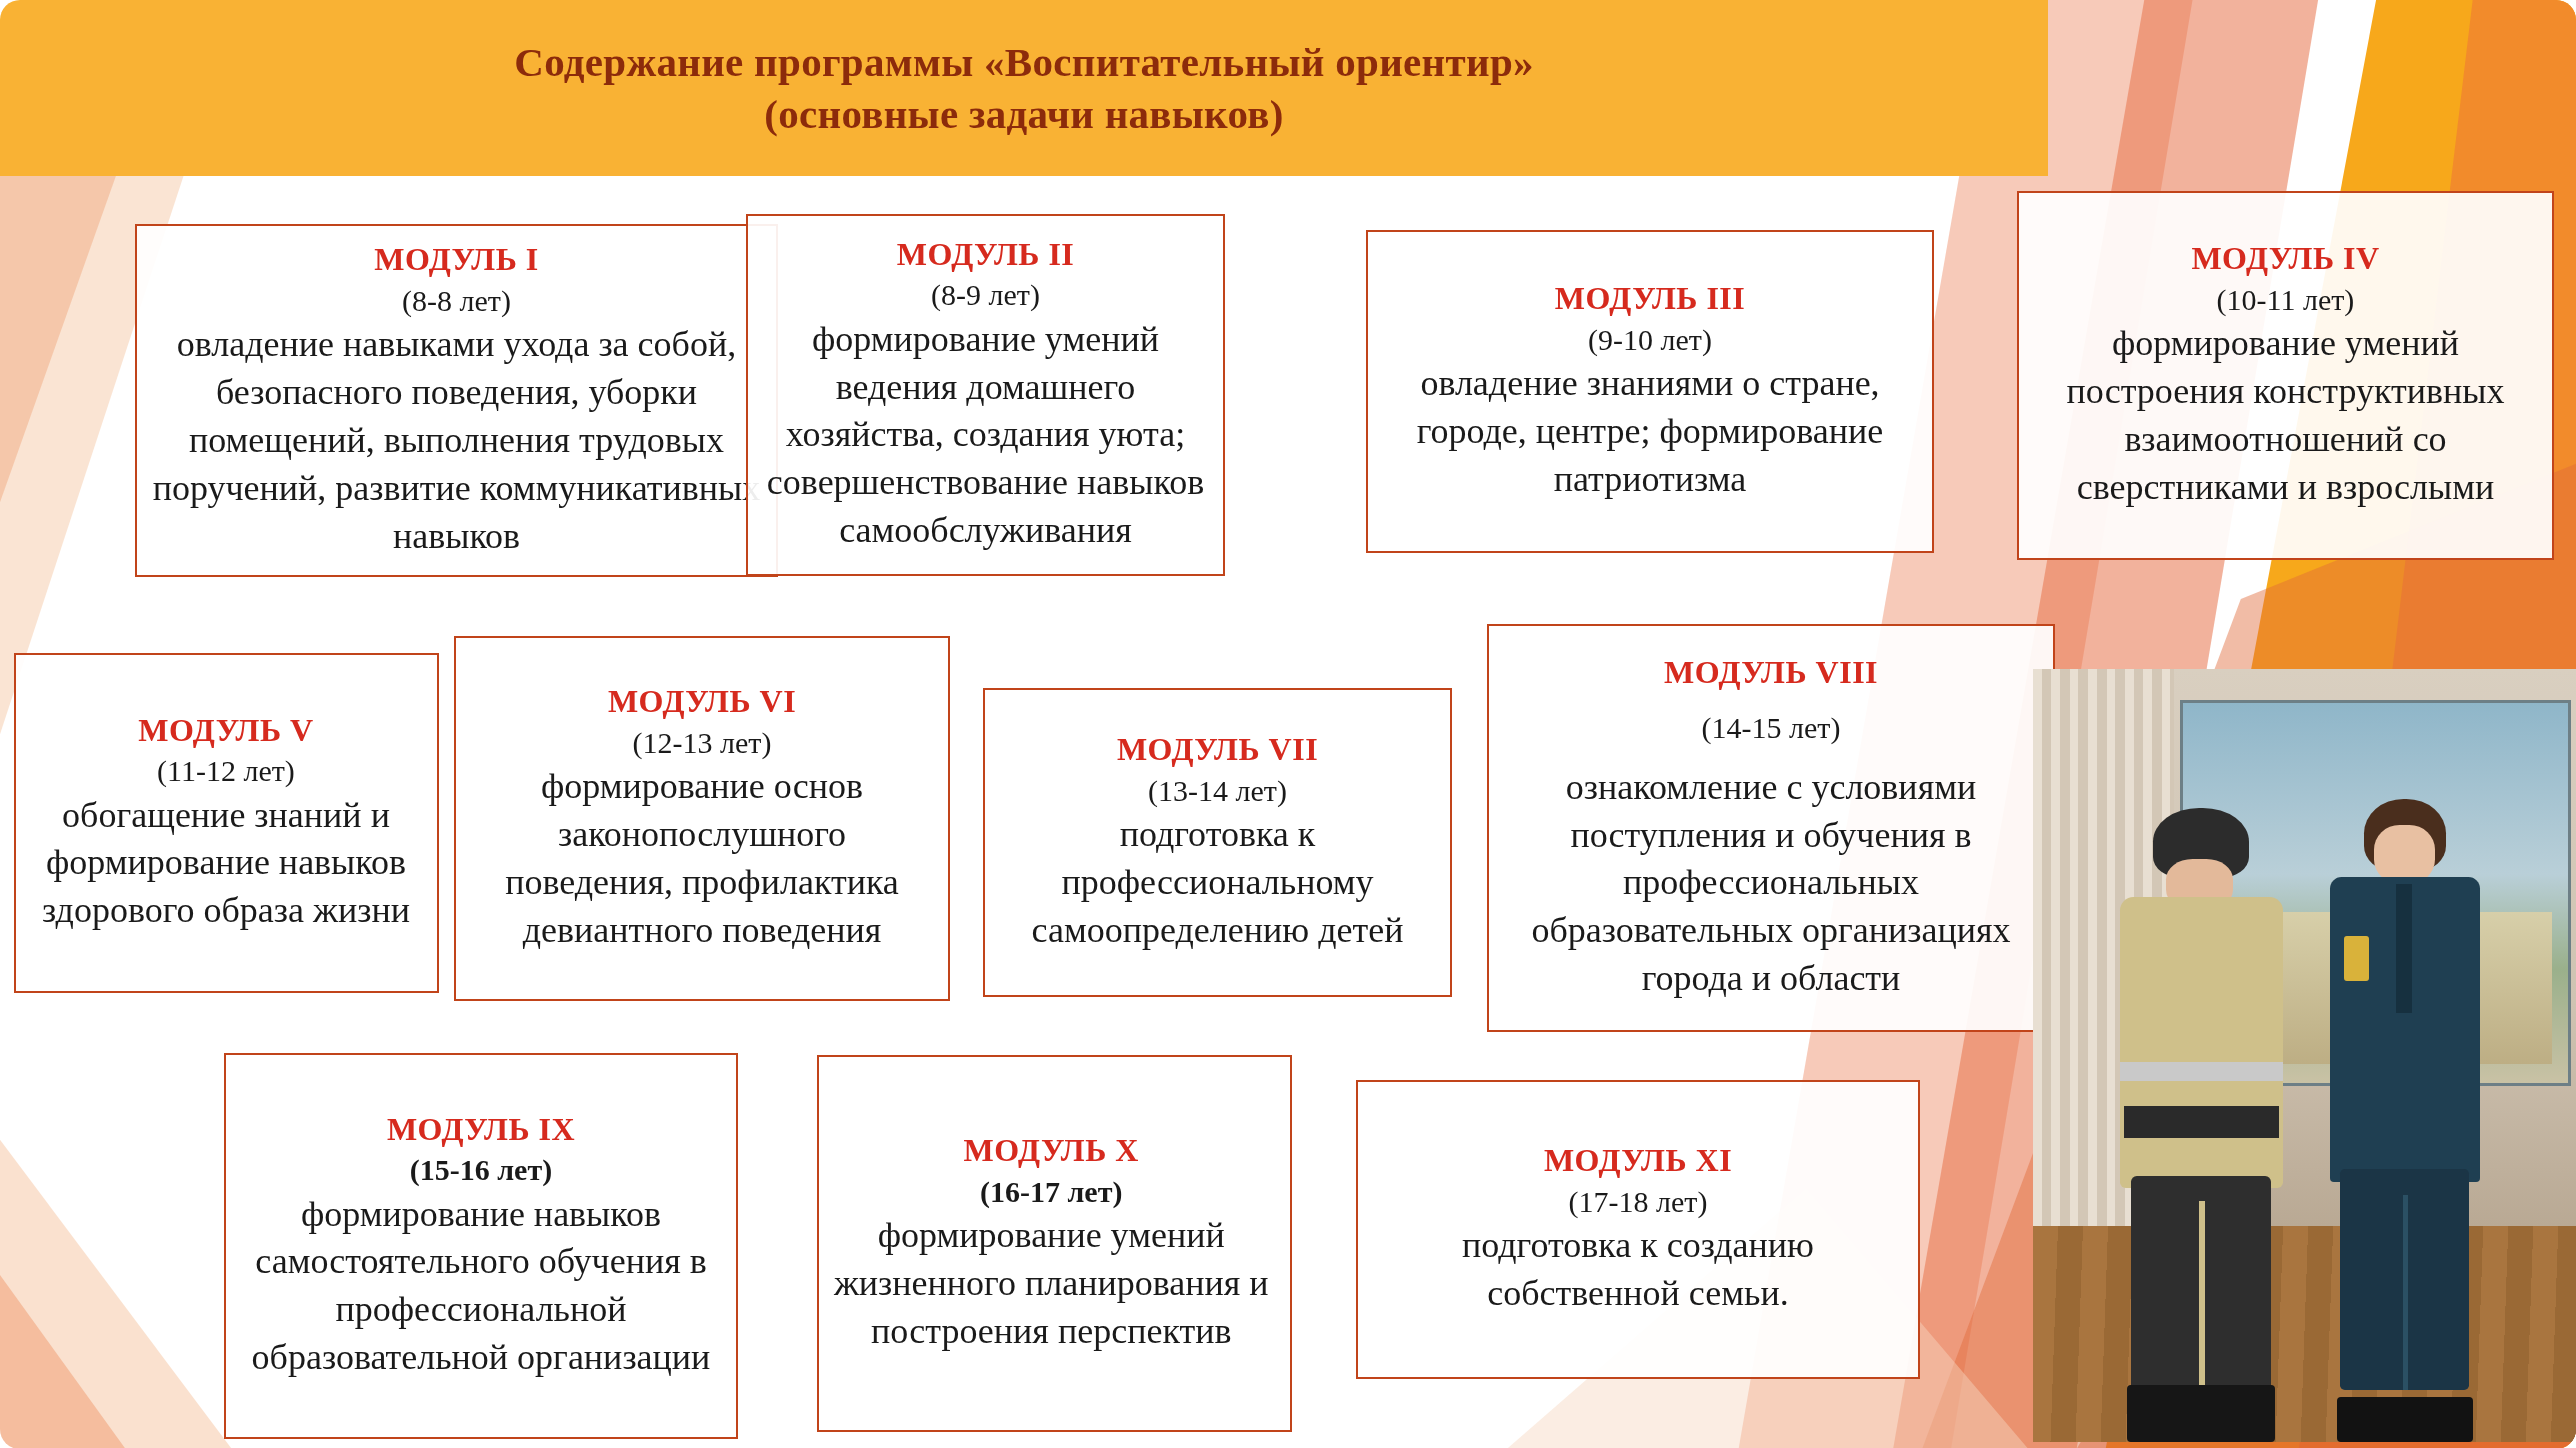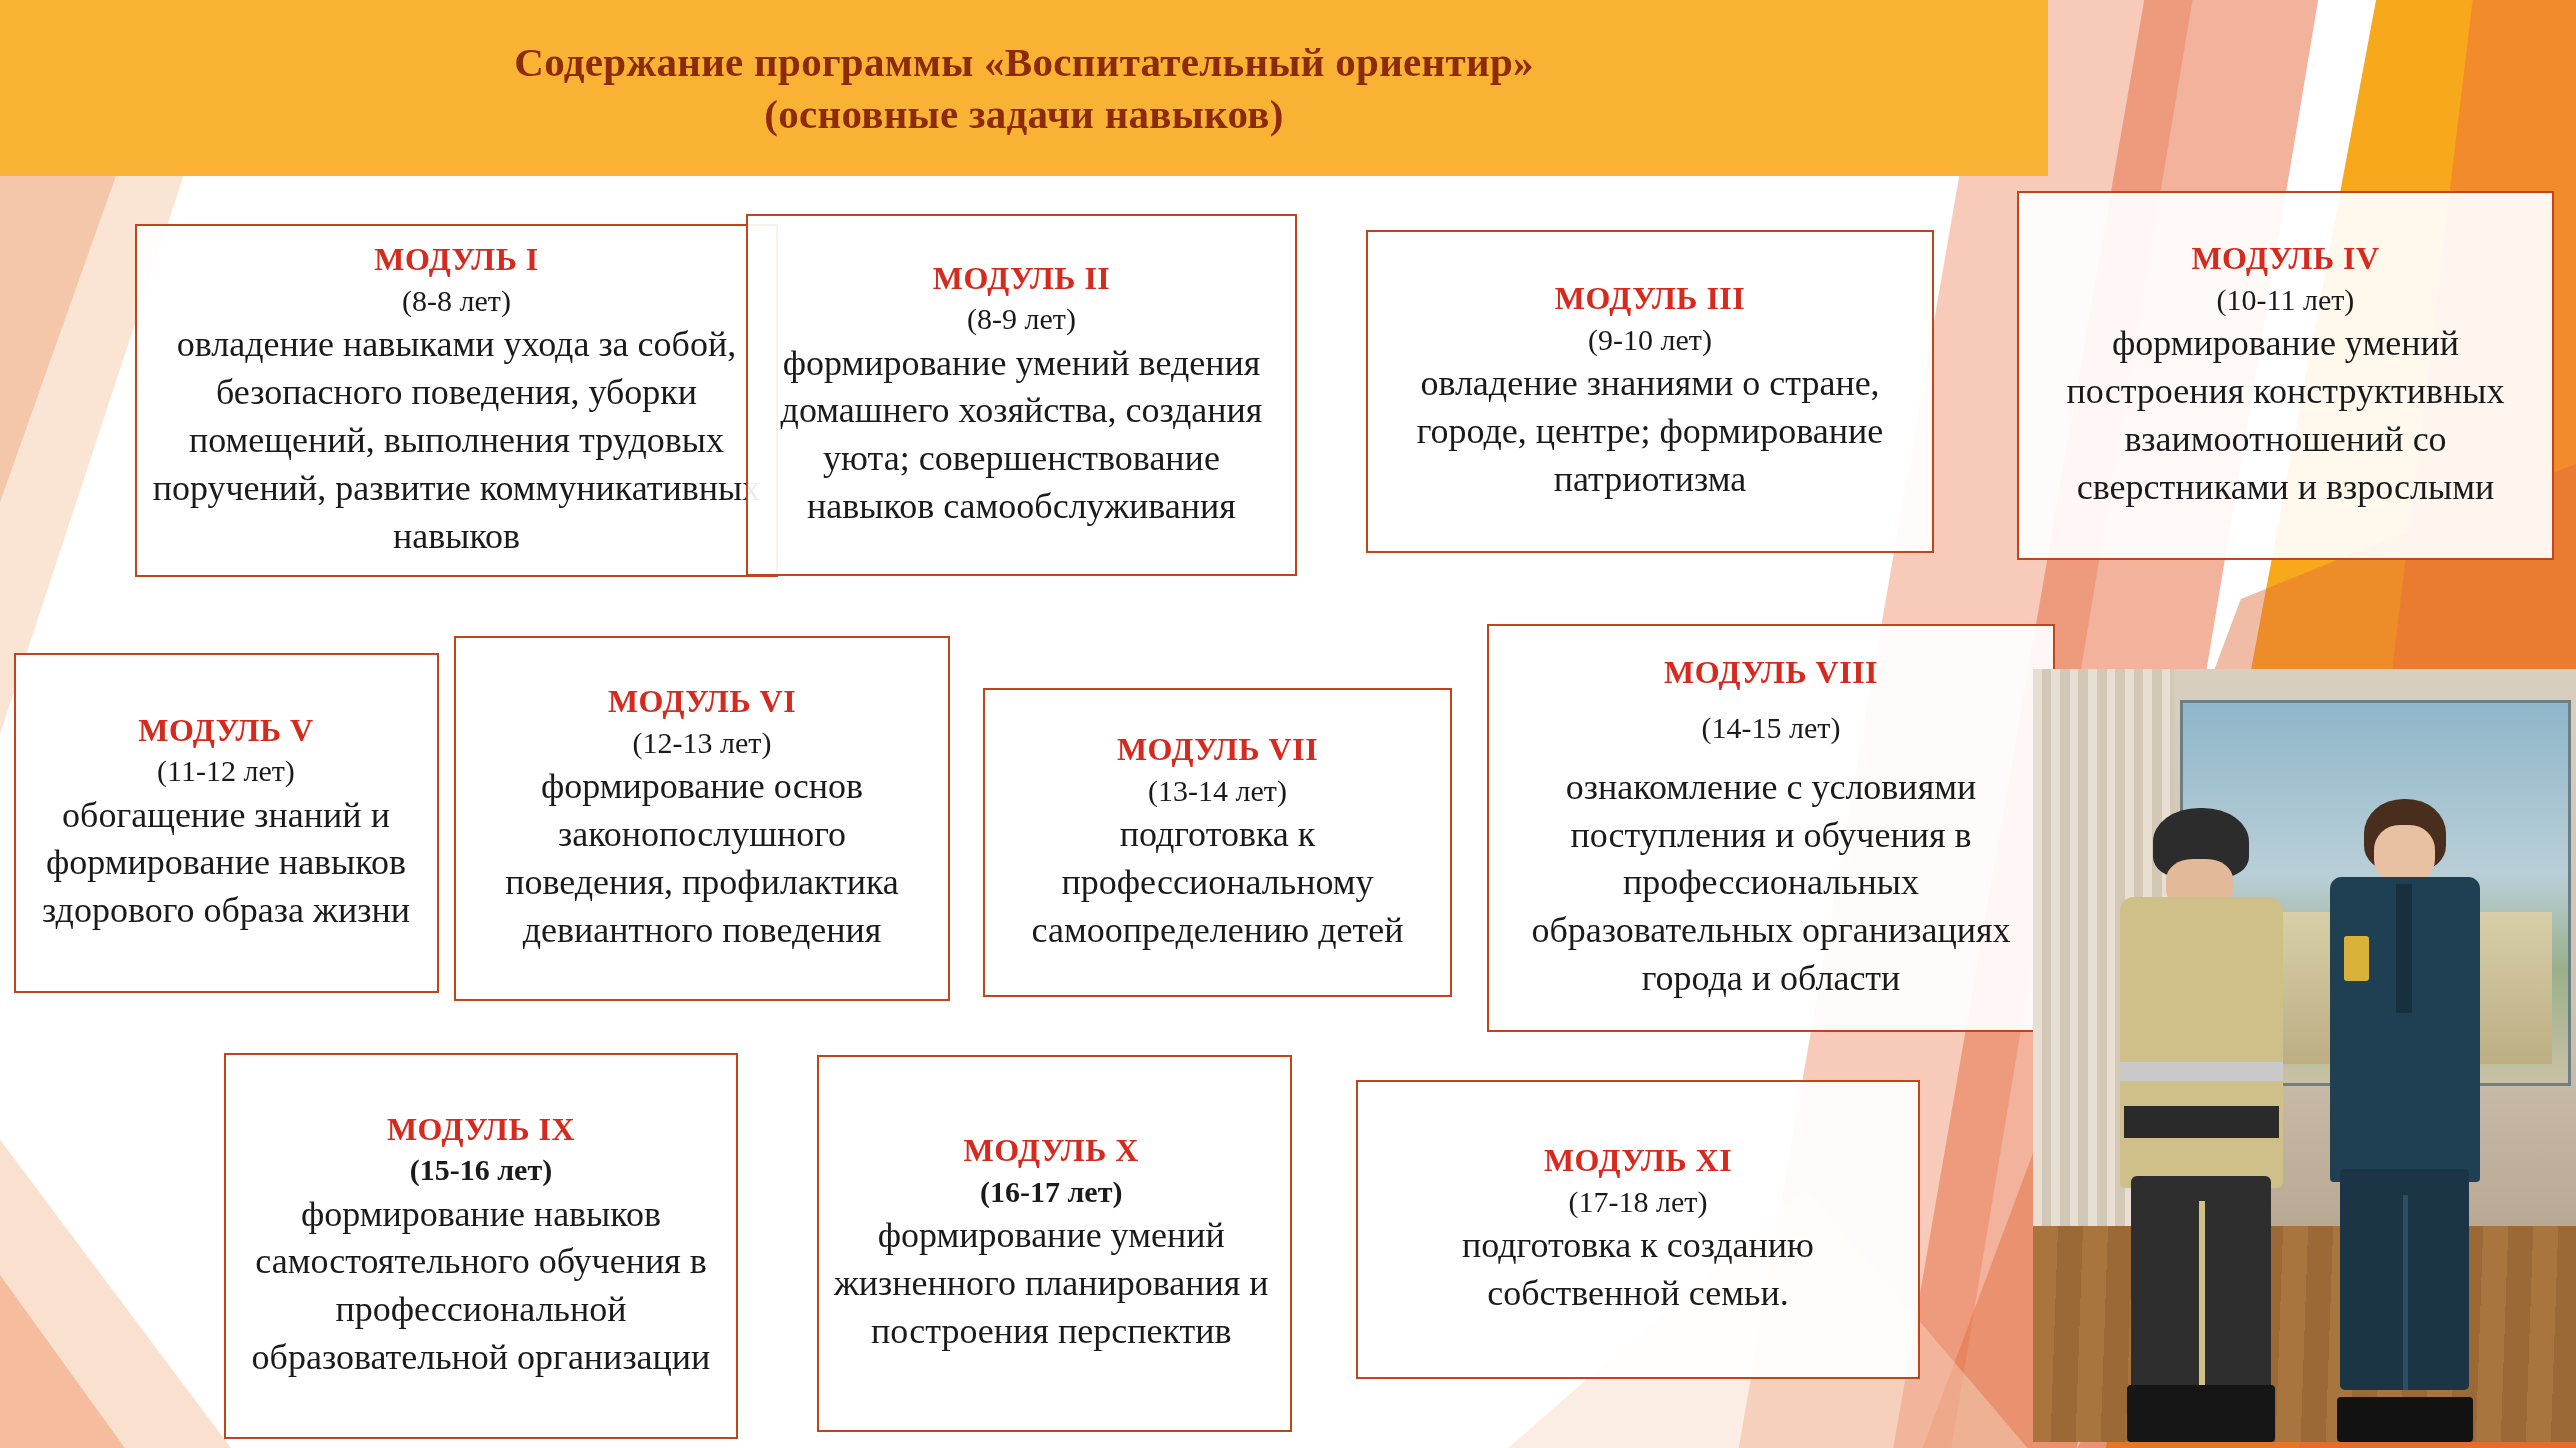--- a/index.html
+++ b/index.html
@@ -8,20 +8,21 @@
     width: 2576px; height: 1449px;
     overflow: hidden;
     background: #ffffff;
     font-family: "Liberation Serif", serif;
   }
   .slide {
     position: relative;
     width: 2576px; height: 1449px;
     background: #ffffff;
     overflow: hidden;
+    border-radius: 20px;
   }
 
   
   .bg-layer { position: absolute; inset: 0; overflow: hidden; z-index: 0; }
   .bg-layer svg { position: absolute; top: 0; left: 0; }
 
   
   .header {
     position: absolute;
     left: 0; top: 0;
@@ -157,21 +158,21 @@
     <div class="header-line">Содержание программы  «Воспитательный ориентир»</div>
     <div class="header-line">(основные задачи навыков)</div>
   </div>
 
   <div class="box" style="left:135px; top:224px; width:643px; height:353px;">
     <div class="title">МОДУЛЬ  I</div>
     <div class="age">(8-8 лет)</div>
     <div class="desc">овладение навыками ухода за собой, безопасного поведения, уборки помещений, выполнения трудовых поручений, развитие коммуникативных навыков</div>
   </div>
 
-  <div class="box" style="left:746px; top:214px; width:551px; height:362px;">
+  <div class="box" style="left:746px; top:214px; width:479px; height:362px;">
     <div class="title">МОДУЛЬ  II</div>
     <div class="age">(8-9 лет)</div>
     <div class="desc">формирование умений ведения домашнего хозяйства, создания уюта; совершенствование навыков самообслуживания</div>
   </div>
 
   <div class="box" style="left:1366px; top:230px; width:568px; height:323px;">
     <div class="title">МОДУЛЬ  III</div>
     <div class="age">(9-10 лет)</div>
     <div class="desc">овладение знаниями о стране, городе, центре; формирование патриотизма</div>
   </div>

